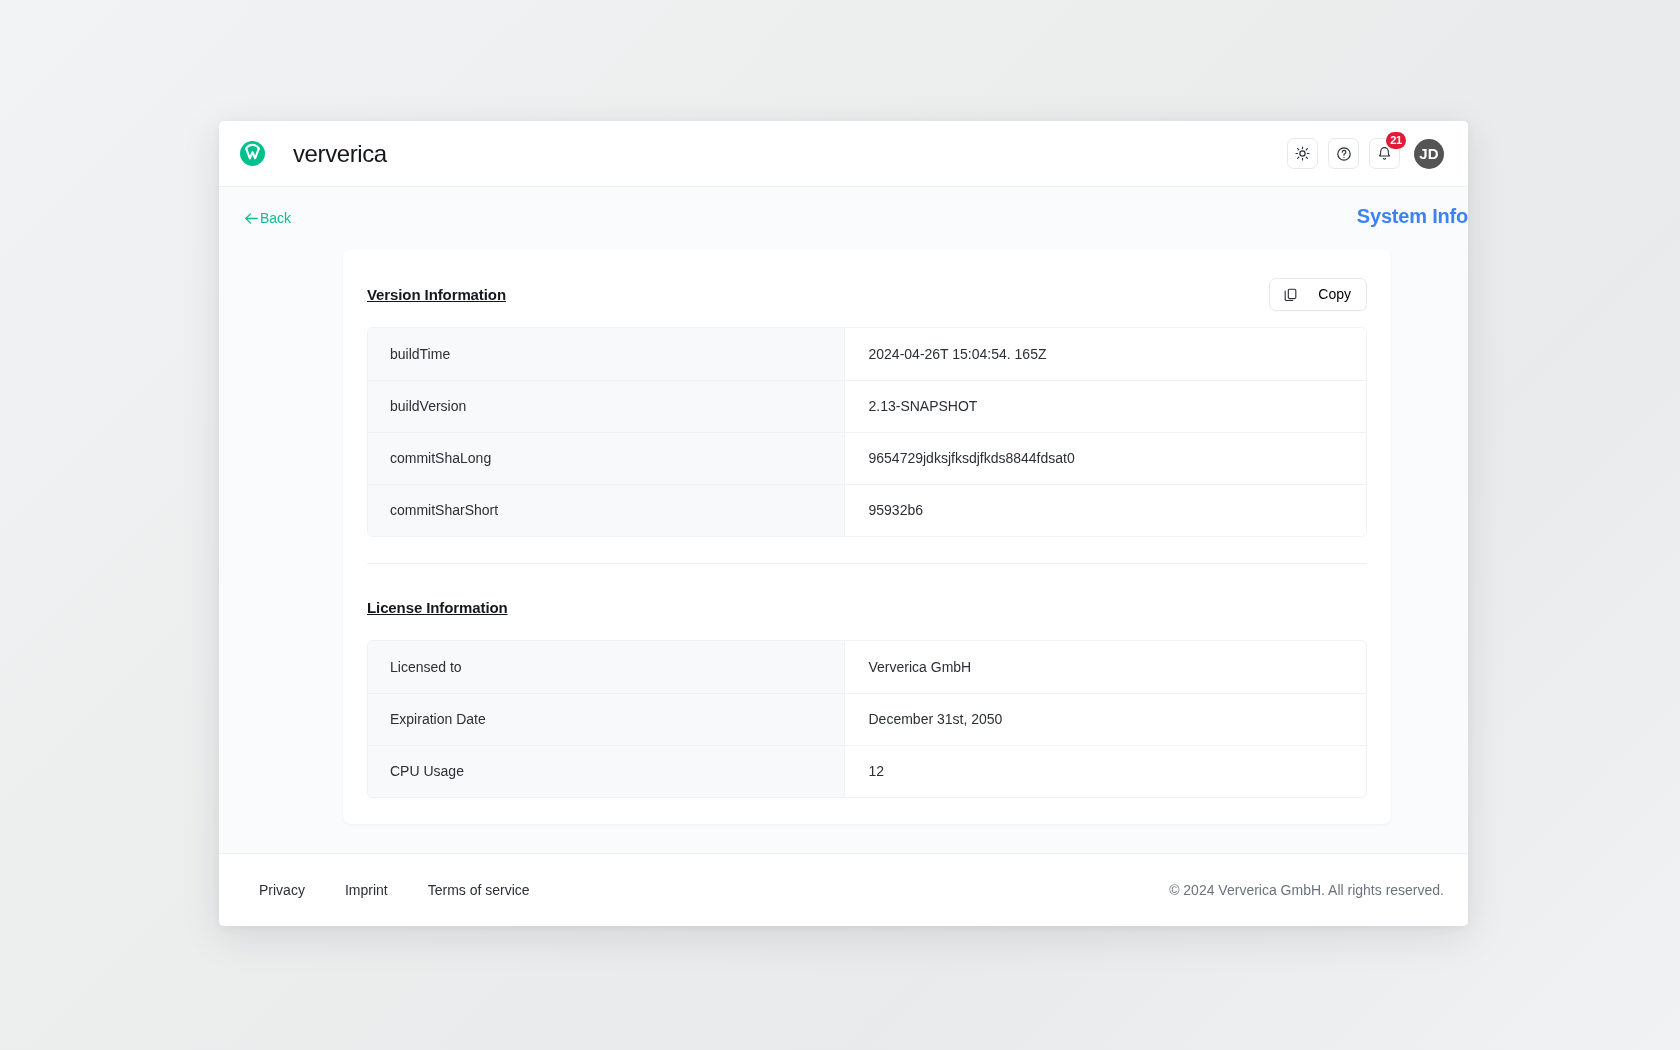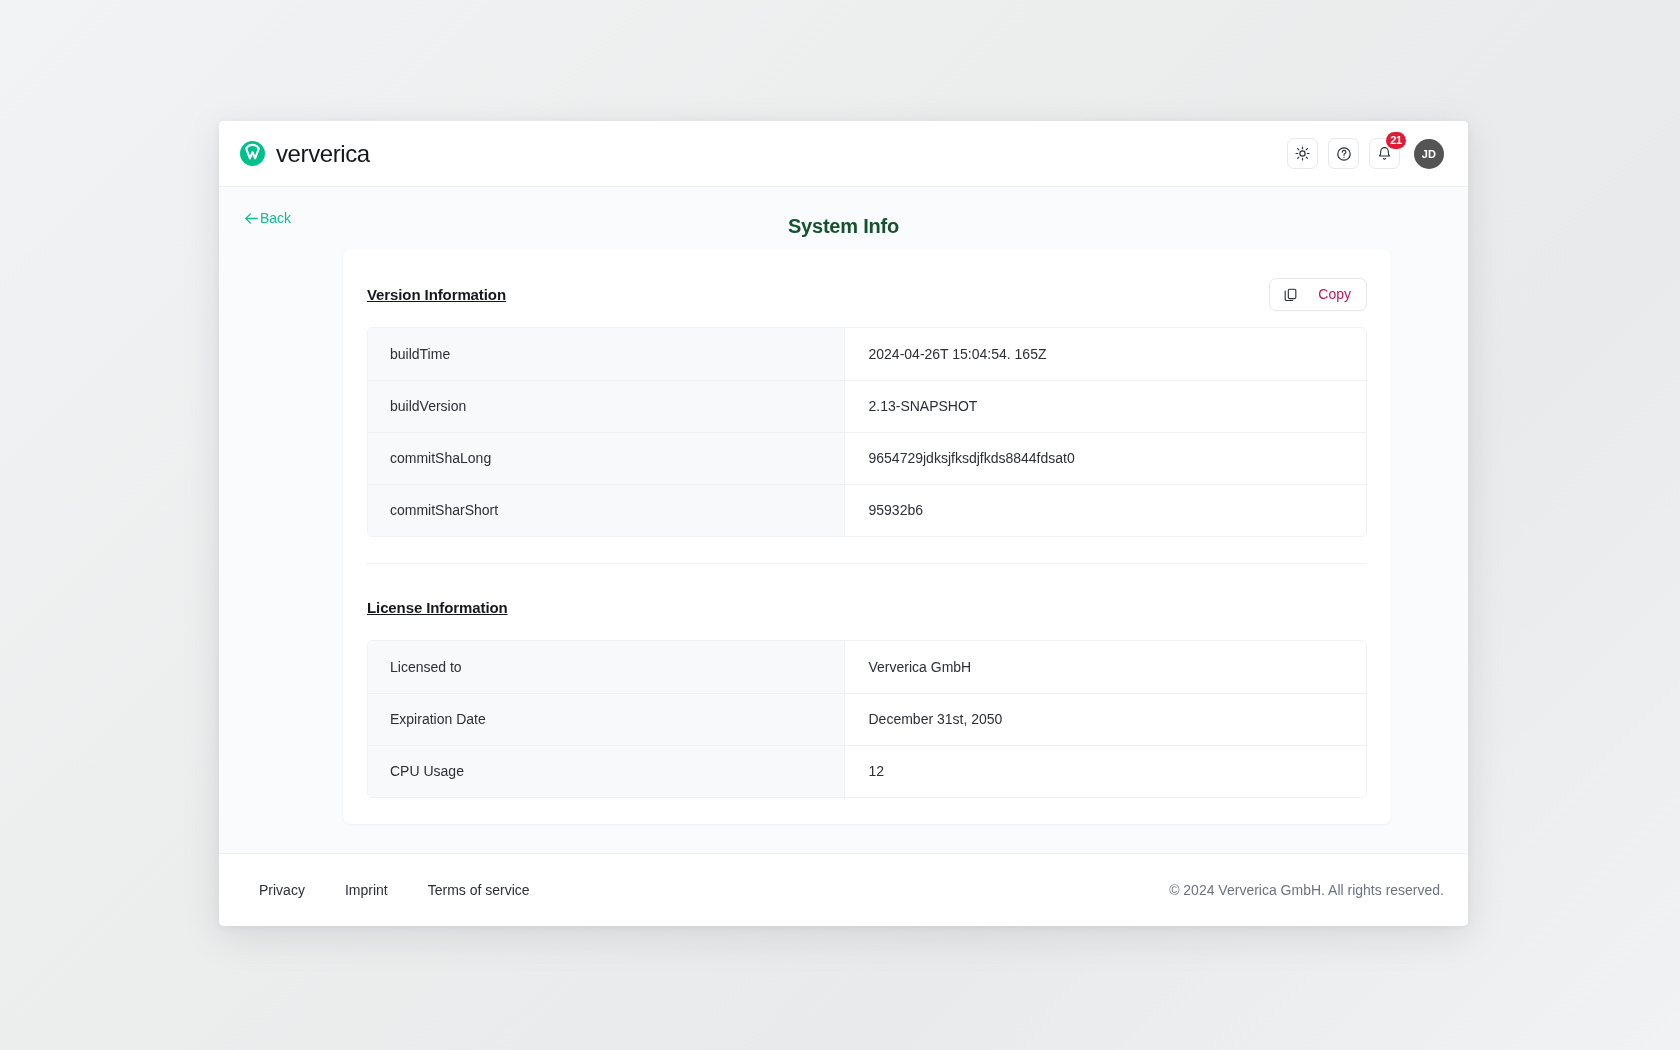--- a/index.html
+++ b/index.html
@@ -39,21 +39,21 @@
     border-bottom: 1px solid #f0f1f3;
     display: flex;
     align-items: center;
     justify-content: space-between;
     padding: 0 24px 0 21px;
   }
 
   .brand {
     display: flex;
     align-items: center;
-    gap: 11px;
+    gap: 28px;
   }
   .brand-mark {
     width: 25px;
     height: 25px;
     flex: 0 0 25px;
     display: block;
   }
   .brand-name {
     font-size: 24px;
     font-weight: 500;
@@ -94,21 +94,21 @@
     line-height: 17px;
     text-align: left;
     letter-spacing: -0.2px;
   }
   .avatar {
     width: 30px;
     height: 30px;
     border-radius: 50%;
     background: #545454;
     color: #ffffff;
-    font-size: 11px;
+    font-size: 15px;
     font-weight: 600;
     letter-spacing: 0.2px;
     display: flex;
     align-items: center;
     justify-content: center;
     cursor: pointer;
     margin-left: 4px;
   }
 
   
@@ -134,25 +134,25 @@
     font-weight: 500;
     cursor: pointer;
     text-decoration: none;
     padding-top: 6px;
   }
   .back-link svg { display: block; }
   .page-title {
     position: absolute;
     left: 0;
     right: 0;
-    top: 28px;
-    text-align: center;
+    top: 18px;
+    text-align: right;
     font-size: 20px;
     font-weight: 700;
-    color: #14532d;
+    color: #3b82f6;
     letter-spacing: -0.2px;
     pointer-events: none;
   }
 
   
   .content-card {
     margin: 6px 77px 0 124px;
     background: #ffffff;
     border-radius: 8px;
     box-shadow: 0 1px 3px rgba(20,25,35,0.05);
@@ -179,21 +179,21 @@
   .copy-btn {
     display: inline-flex;
     align-items: center;
     gap: 20px;
     height: 33px;
     padding: 0 15px 0 13px;
     border: 1px solid #e6e8ec;
     border-radius: 7px;
     background: #ffffff;
     font-size: 14px;
-    color: #be185d;
+    color: #000000;
     font-family: "Liberation Sans", sans-serif;
     cursor: pointer;
     box-shadow: 0 1px 1px rgba(20,25,35,0.02);
   }
   .copy-btn svg { display: block; }
 
   
   .info-table {
     width: 100%;
     border-collapse: collapse;

